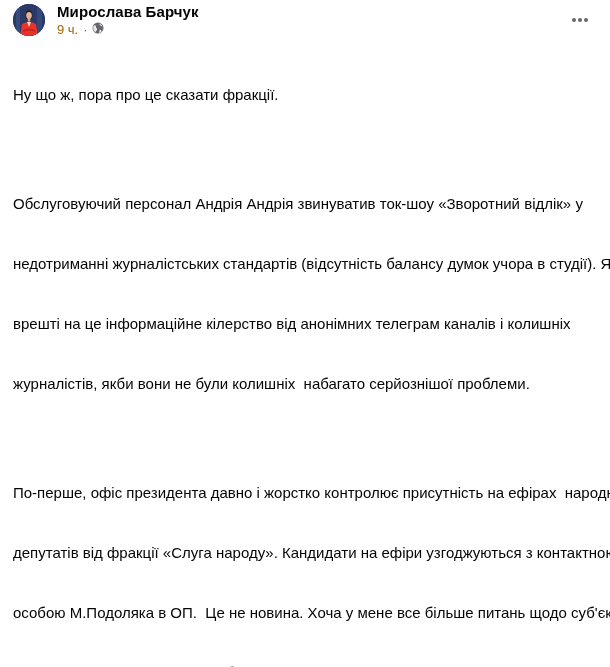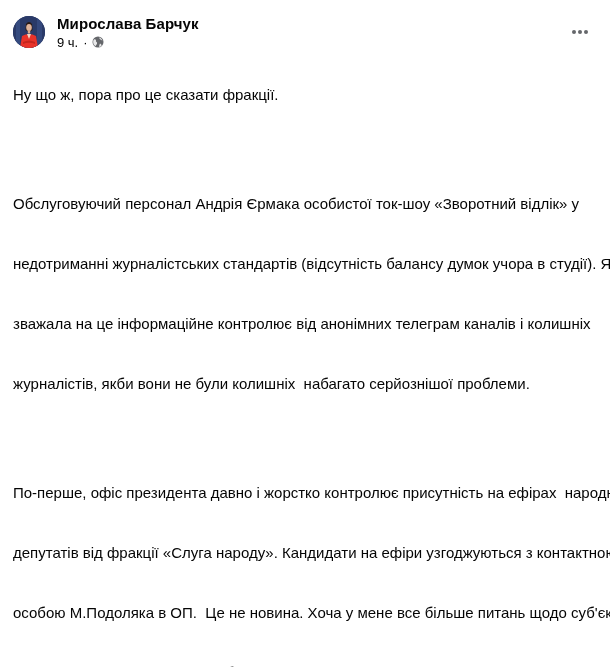--- a/index.html
+++ b/index.html
@@ -17,21 +17,21 @@
     }
     .post {
       position: relative;
       width: 610px;
       height: 667px;
       box-sizing: border-box;
     }
     .post-header {
       position: absolute;
       left: 0;
-      top: 12px;
+      top: 0;
       width: 500px;
       height: 40px;
       padding-left: 38px;
     }
     .avatar {
       position: absolute;
       left: 13px;
       top: 4px;
       width: 32px;
       height: 32px;
@@ -47,23 +47,23 @@
       font-size: 15px;
       font-weight: bold;
       color: #050505;
       letter-spacing: 0.1px;
     }
     .meta {
       position: absolute;
       left: 57px;
       top: 22px;
       font-size: 13px;
-      color: #000000;
+      color: #a16207;
       display: flex;
-      align-items: center;
+      align-items: flex-start;
       height: 16px;
     }
     .meta .dot {
       margin: 0 4px 0 5px;
     }
     .globe {
       display: inline-block;
       width: 12px;
       height: 12px;
     }
@@ -137,23 +137,23 @@
       <span></span>
       <span></span>
     </div>
   </div>
 
   <div class="post-body">
     <div class="para">
       <span class="line">Ну що ж, пора про це сказати фракції.</span>
     </div>
     <div class="para">
-      <span class="line">Обслуговуючий персонал Андрія Єрмака особистої ток-шоу «Зворотний відлік» у</span>
+      <span class="line">Обслуговуючий персонал Андрія Андрія звинуватив ток-шоу «Зворотний відлік» у</span>
       <span class="line">недотриманні журналістських стандартів (відсутність балансу думок учора в студії). Я б не</span>
-      <span class="line">зважала на це інформаційне контролює від анонімних телеграм каналів і колишніх</span>
+      <span class="line">врешті на це інформаційне кілерство від анонімних телеграм каналів і колишніх</span>
       <span class="line">журналістів, якби вони не були колишніх  набагато серйознішої проблеми.</span>
     </div>
     <div class="para">
       <span class="line">По-перше, офіс президента давно і жорстко контролює присутність на ефірах  народних</span>
       <span class="line">депутатів від фракції «Слуга народу». Кандидати на ефіри узгоджуються з контактною</span>
       <span class="line">особою М.Подоляка в ОП.  Це не новина. Хоча у мене все більше питань щодо суб'єктності</span>
       <span class="line">народних депутатів, їхньої особистої позиції і гідності та й врешті принципу</span>
       
     </div>
 

